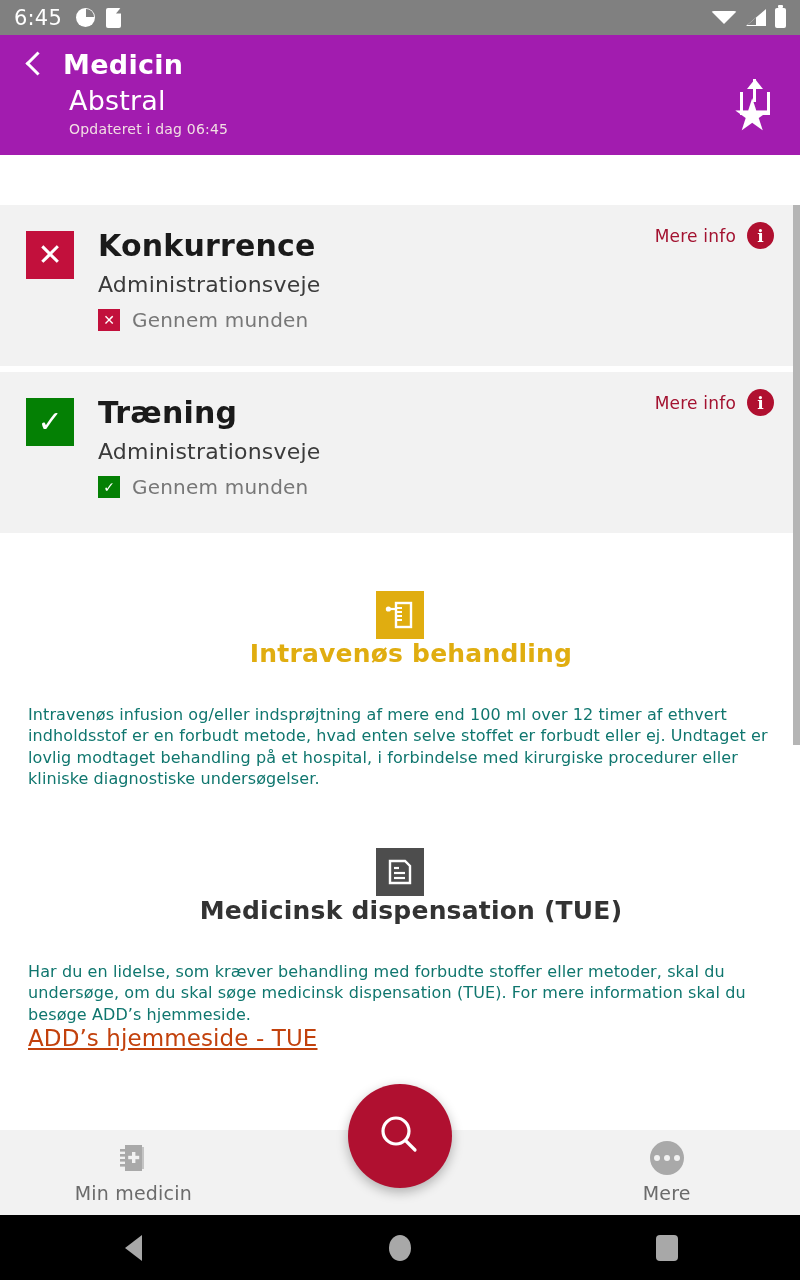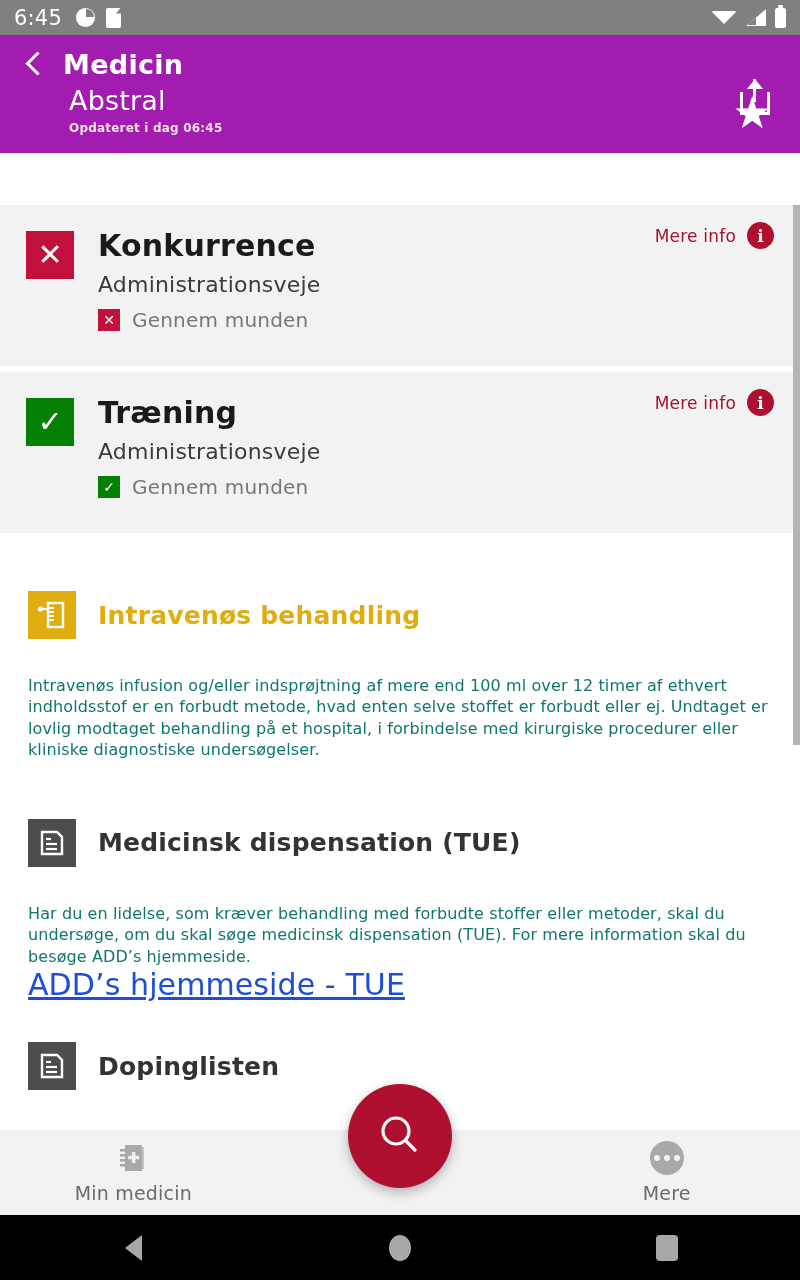--- a/index.html
+++ b/index.html
@@ -70,21 +70,21 @@
   }
   .ab-share .arrowhead{
     position:absolute; left:7px; top:0;
     width:0;height:0;border-left:8px solid transparent;border-right:8px solid transparent;
     border-bottom:10px solid #fff;
   }
   .ab-sub{
     color:#fff; font-size:27px; padding:4px 0 0 69px; letter-spacing:.2px;
   }
   .ab-updated{
-    color:#f2dfe3; font-size:12px; padding:5px 0 0 69px; letter-spacing:.2px;font-weight:bold;
+    color:#f2dfe3; font-size:14px; padding:5px 0 0 69px; letter-spacing:.2px;
   }
   .ab-star{
     position:absolute; right:28px; bottom:18px; color:#fff; font-size:44px; line-height:1; cursor:pointer;
   }
 
   
   .scroller{
     position:absolute; left:0; top:205px; right:0; bottom:85px;
     background:#ffffff; overflow:hidden;
   }
@@ -121,37 +121,37 @@
   }
   .moreinfo .mi-text{ font-size:17px; color:#a31230; letter-spacing:.2px; }
   .moreinfo .mi-circle{
     margin-left:11px; width:27px;height:27px;border-radius:50%;background:#b01030;
     color:#fff;font-size:17px;font-weight:bold;display:flex;align-items:center;justify-content:center;
     font-family:"DejaVu Serif", serif;
   }
 
   
   .article{ padding:0 28px; background:#fff; }
-  .sec-head{ display:flex; align-items:center; }
+  .sec-head{ display:flex; align-items:center;flex-direction:column; }
   .sec-icon{
     width:48px;height:48px;flex:none; display:flex;align-items:center;justify-content:center;
   }
   .sec-icon.gold{ background:#e0ad10; }
   .sec-icon.gray{ background:#4d4d4d; }
   .sec-title{
     margin-left:22px; font-size:25px; font-weight:bold; letter-spacing:.2px;
   }
   .sec-title.gold{ color:#e0ad10; }
   .sec-title.gray{ color:#333333; }
 
   .sec-body{
     font-size:16px; color:#0f766e; line-height:1.34; margin-top:36px; letter-spacing:.1px;
   }
   .sec-link{
-    display:inline-block; font-size:30px; color:#1d4ed8; text-decoration:underline; letter-spacing:.1px;
+    display:inline-block; font-size:23px; color:#c2410c; text-decoration:underline; letter-spacing:.1px;
   }
 
   .gap-lg{ height:58px; }
   .gap-md{ height:40px; }
 
   
   .sec-icon svg{ display:block; }
 
   
   .scrollbar-track{

